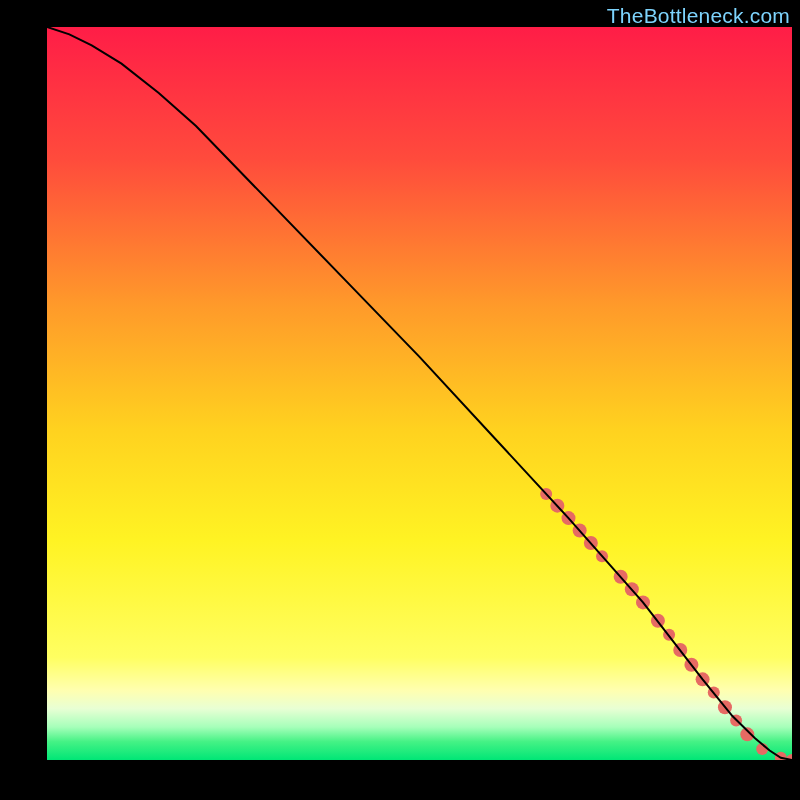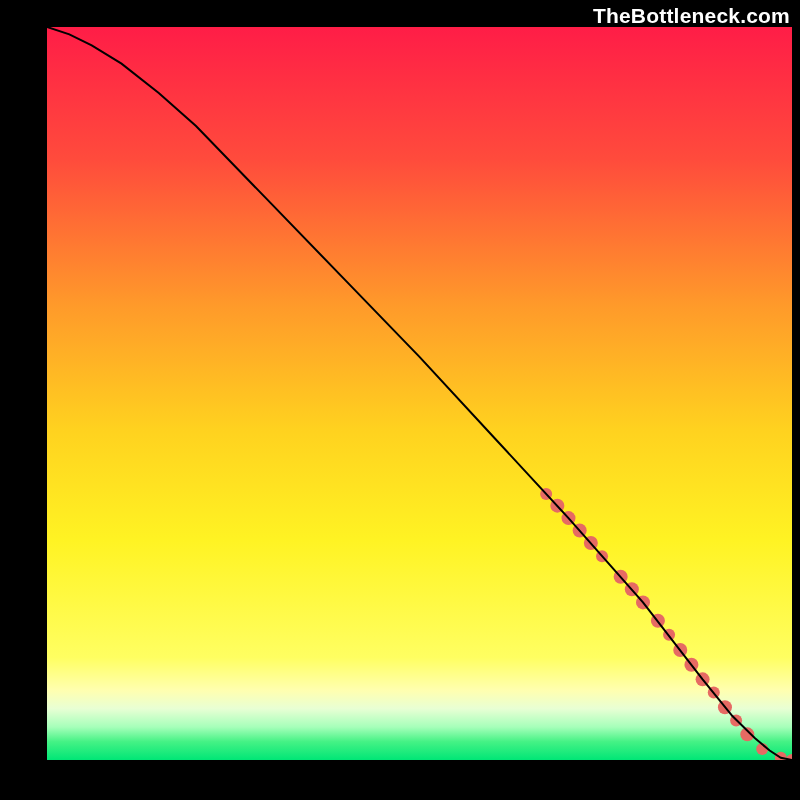--- a/index.html
+++ b/index.html
@@ -26,23 +26,23 @@
   }
   .plot-area svg {
     width: 100%;
     height: 100%;
     display: block;
   }
   .attribution {
     position: absolute;
     top: 4px;
     right: 10px;
-    color: #ffffff;
+    color: #7dd3fc;
     font-size: 21px;
-    font-weight: 700;
+    font-weight: 400;
     letter-spacing: 0.2px;
     user-select: none;
   }
 </style>
 </head>
 <body>
 
 <div class="stage">
 
   <div class="attribution">TheBottleneck.com</div>

